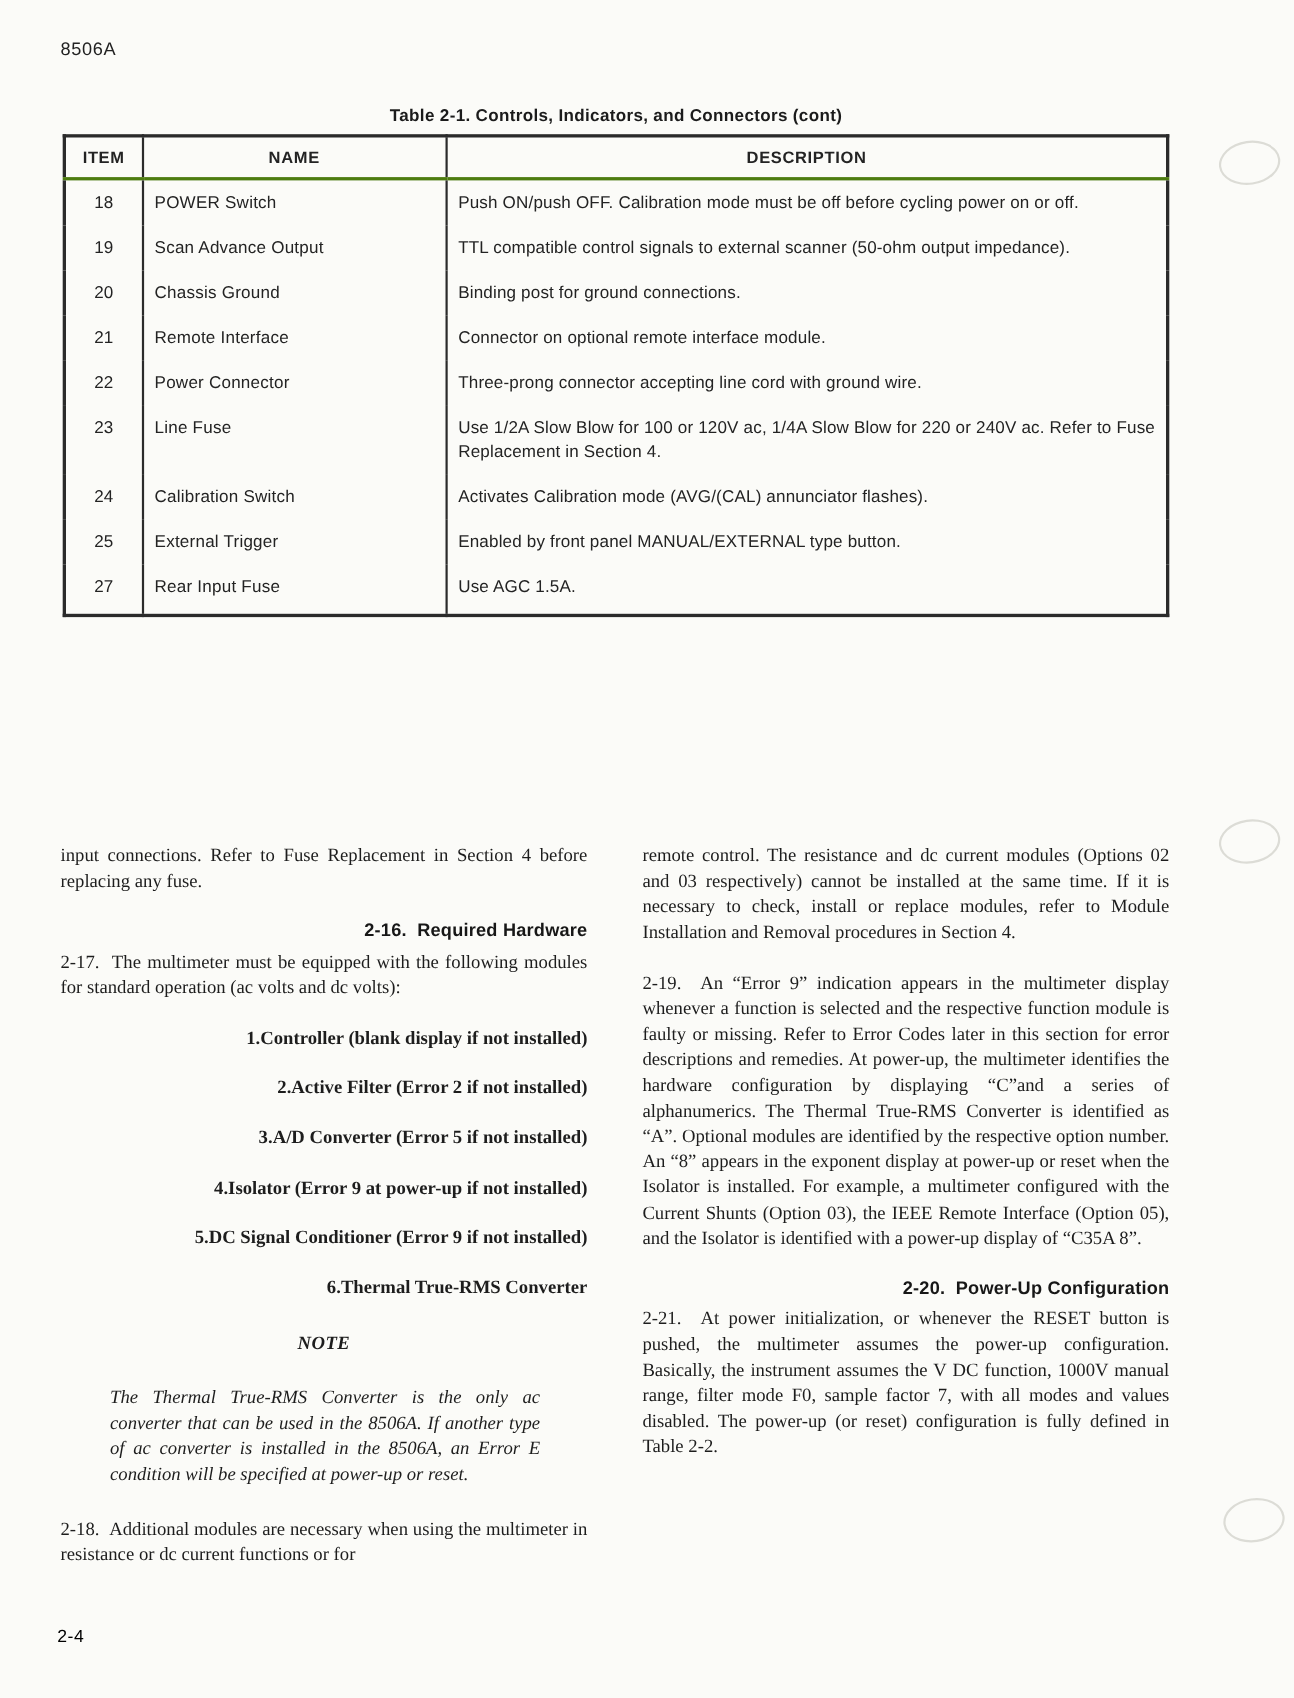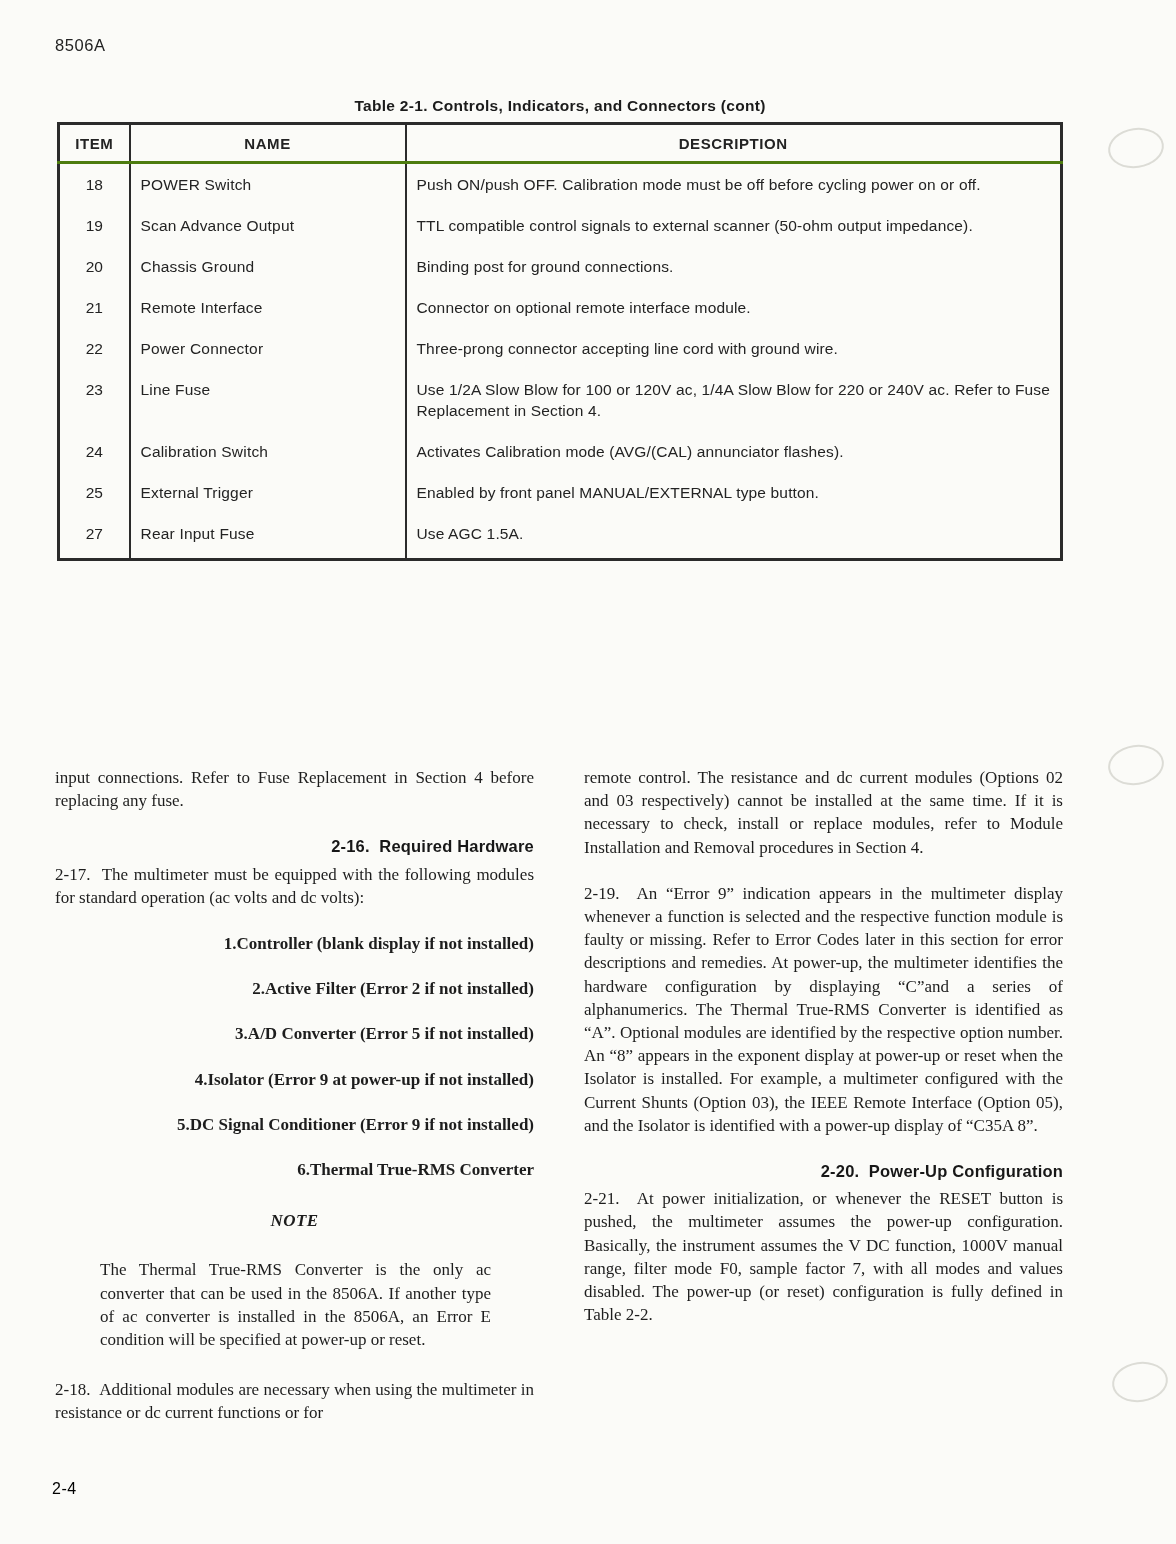--- a/index.html
+++ b/index.html
@@ -66,20 +66,21 @@
     margin: 3px 0 4px 0; text-align: right; color: #171717;
   }
   .mod-list { margin: 8px 0 6px 0; }
   .list-item { margin-bottom: 22px; text-align: right; font-weight: bold; }
   .li-num { display: inline-block; margin-left: 45px; width: 40px; }
   .note-label {
     text-align: center; font-style: italic;
     margin: 28px 0 26px 0; letter-spacing: 0.4px; font-weight: bold;
   }
   .note-text {
+    font-style: italic;
     margin: 0 43px 27px 45px;
     text-align: justify;
   }
   .page-number {
     position: absolute; left: 52px; top: 1480px;
     font-family: "Liberation Sans", sans-serif;
     font-size: 16px; color: #000000; letter-spacing: 0.5px;
   }
   .scan-hole {
     position: absolute;

